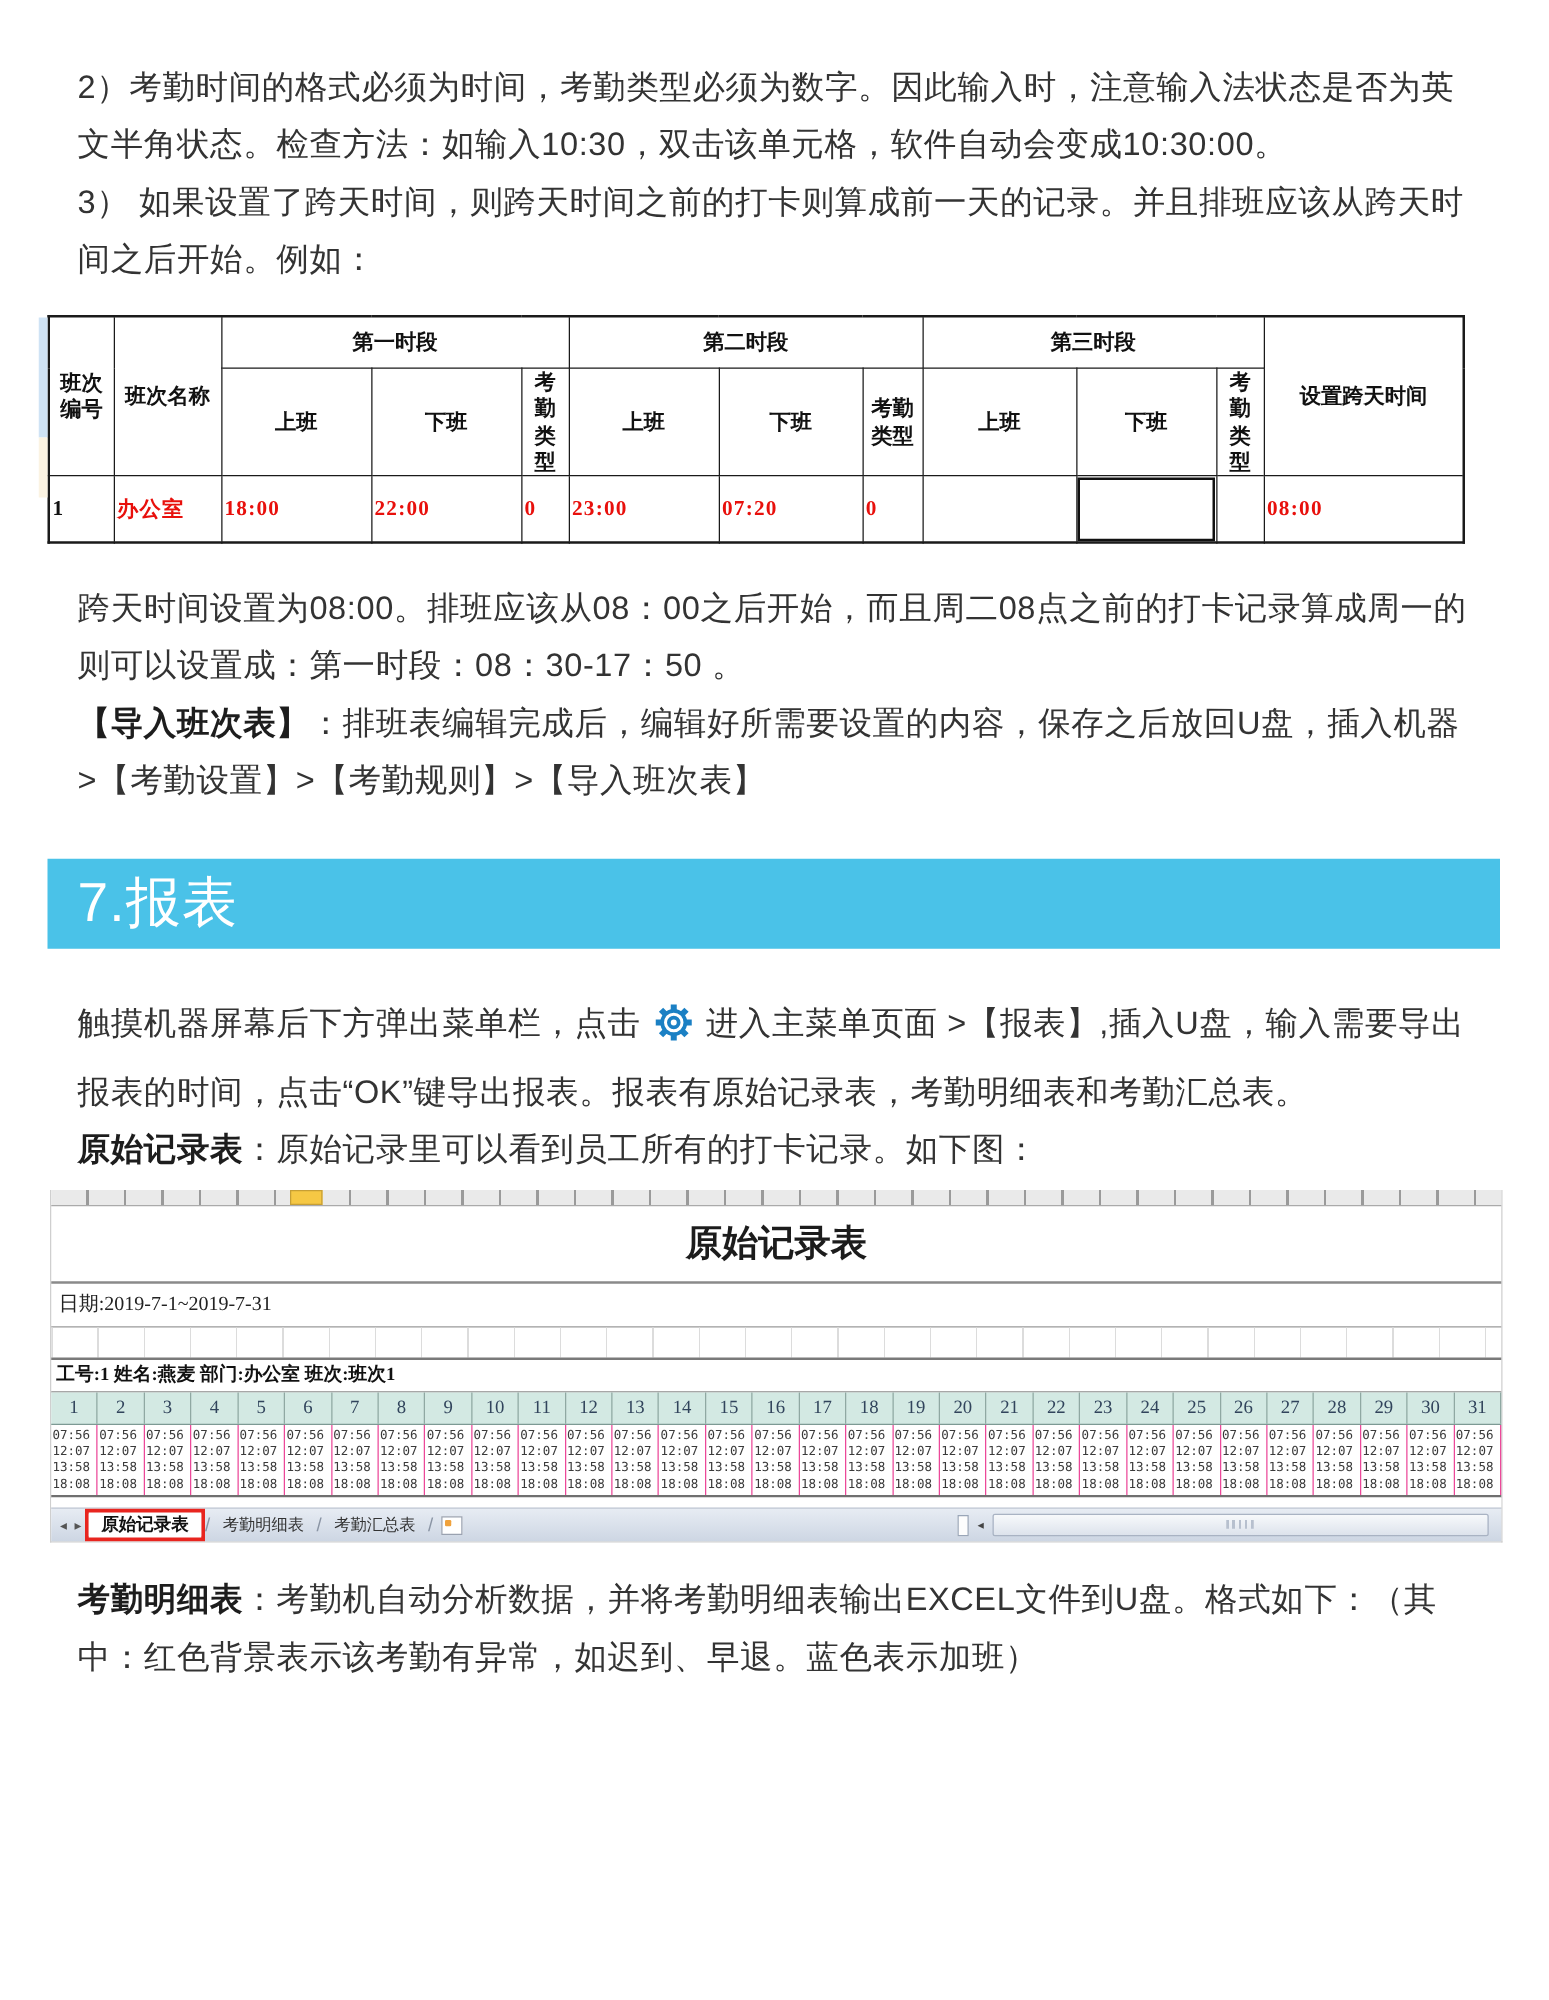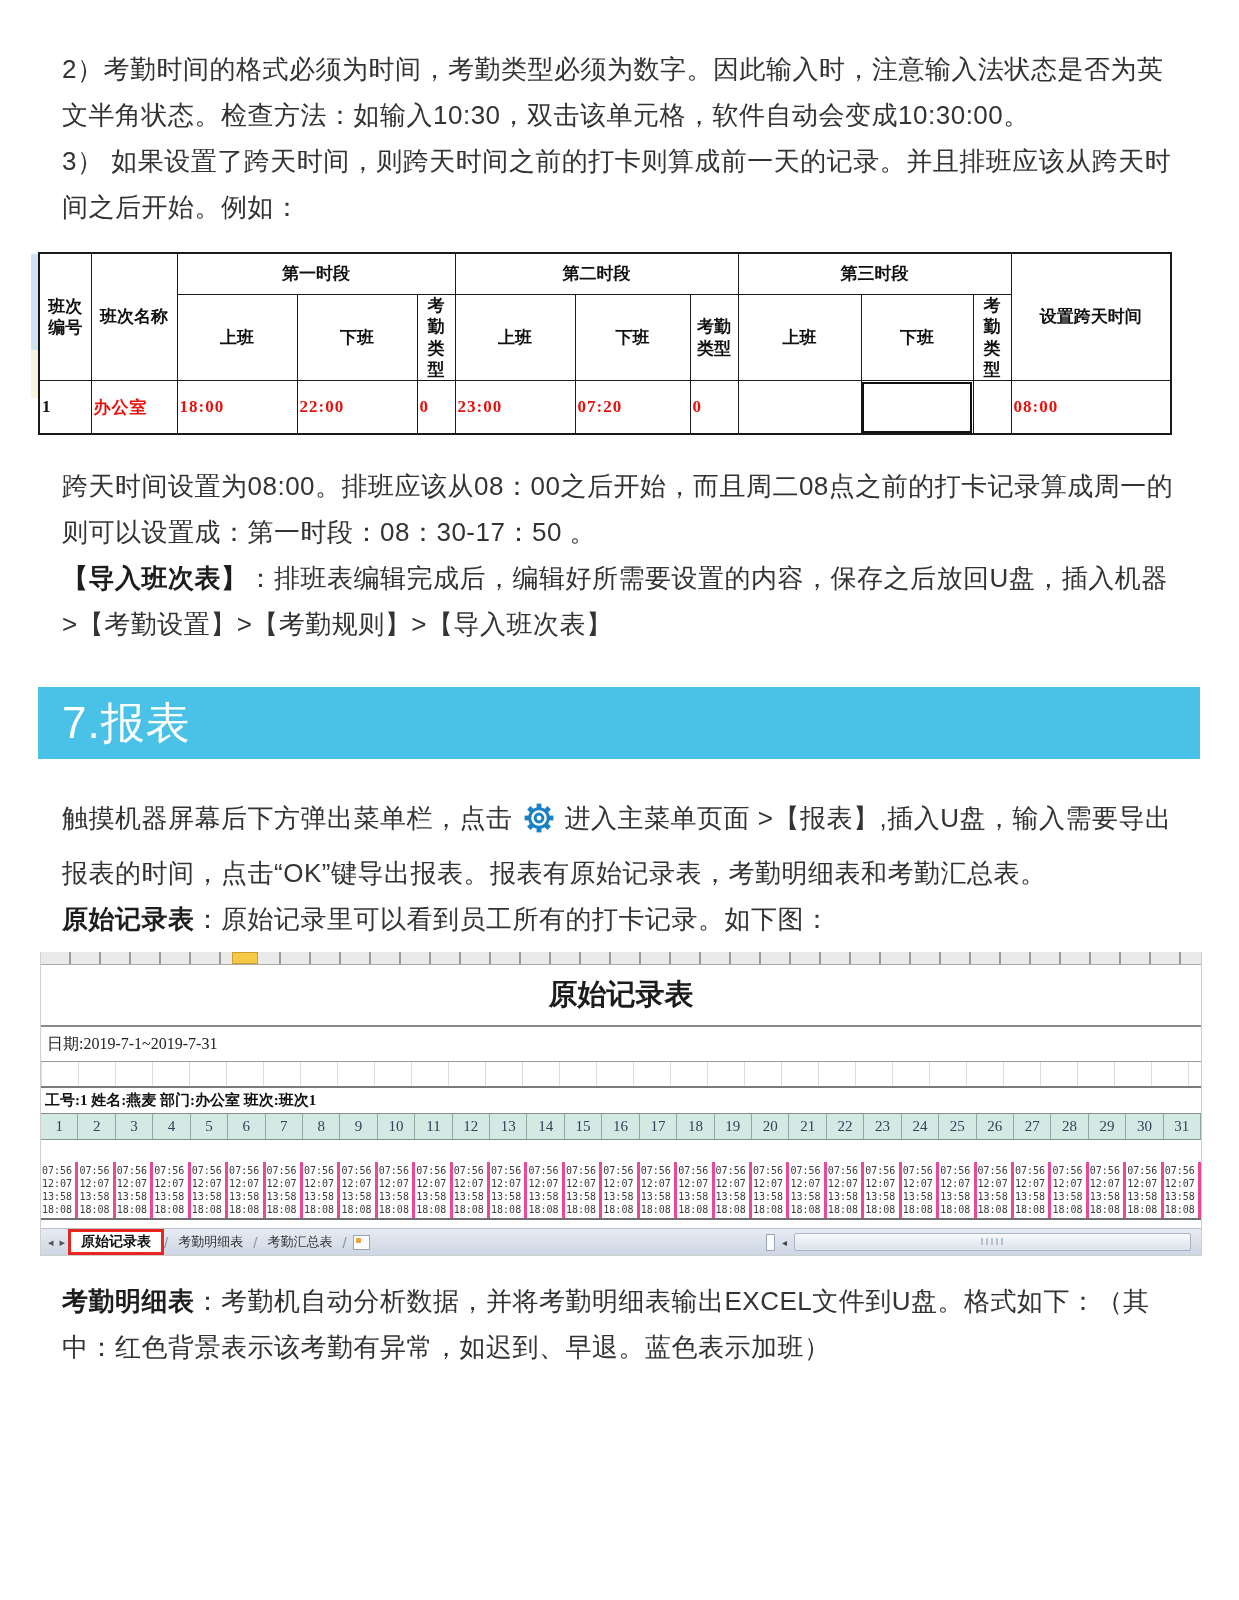--- a/index.html
+++ b/index.html
@@ -43,21 +43,21 @@
   .xl-date{height:34px;line-height:34px;font-family:"Liberation Serif",serif;font-size:16px;color:#222;
       padding-left:6px;border-bottom:1px solid #9a9a9a;}
   .xl-empty{height:24px;background:repeating-linear-gradient(90deg,#dcdcdc 0 1px,transparent 1px 37px);
       border-bottom:2px solid #7a7a7a;}
   .xl-info{height:25px;line-height:25px;font-family:"Liberation Serif",serif;font-weight:bold;font-size:15px;
       color:#111;padding-left:4px;border-bottom:1px solid #8a8a8a;}
   .xl-days{display:flex;height:25px;background:#d3e9e3;border-bottom:1px solid #7d9a94;}
   .day-cell{flex:1;border-right:1px solid #8fa8a2;font-family:"Liberation Serif",serif;font-size:15px;
       color:#31445c;display:flex;align-items:center;justify-content:center;}
   .xl-times{display:flex;border-bottom:2px solid #6f6f6f;}
-  .time-cell{flex:1;border-right:3px solid #ec4899;padding:2px 0 2px 1px;margin-top:22px;}
+  .time-cell{flex:1;border-right:1px solid #ec4899;padding:2px 0 2px 1px;}
   .time-cell div{font-family:"DejaVu Sans Mono",monospace;font-size:10px;line-height:13px;color:#3a3a3a;white-space:nowrap;}
   .xl-gap{height:8px;background:#fff;}
   .xl-tabbar{height:26px;background:linear-gradient(#e7ecf3,#cdd6e3);display:flex;align-items:center;
       border-top:1px solid #b9c2cf;padding-left:4px;}
   .nav-ico{font-size:11px;color:#555;padding:0 3px;}
   .tab-active-box{border:3px solid #e8251f;background:#fff;display:flex;align-items:center;height:20px;}
   .tab-active-box .tab{background:#fff;font-family:"Liberation Serif",serif;font-weight:bold;font-size:14px;
       color:#111;padding:0 10px;}
   .tab-plain{font-family:"Liberation Serif",serif;font-size:13px;color:#333;padding:0 10px;position:relative;}
   .slash{color:#8a94a4;font-size:15px;}

